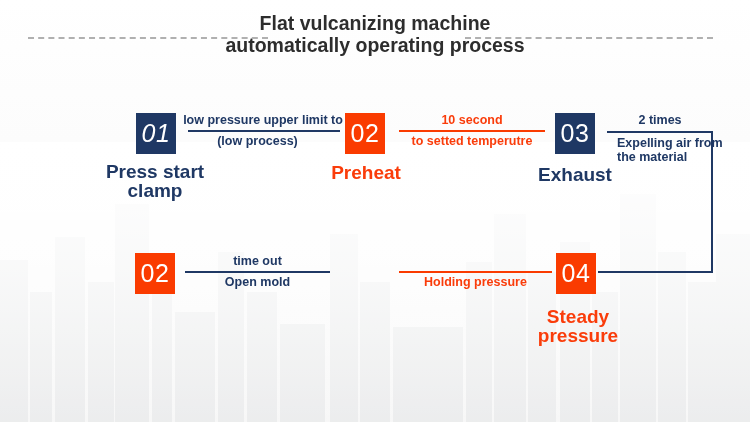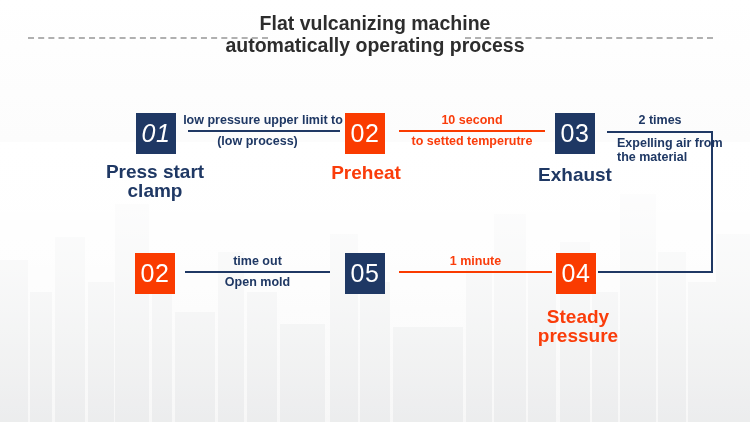--- a/index.html
+++ b/index.html
@@ -117,28 +117,25 @@
   <div class="layer ctext navy" style="left:617px; top:136px; width:100px;">
     <div>Expelling air from</div>
     <div>the material</div>
   </div>
 
   <div class="layer numbox orange-bg" style="left:556px; top:253px;">
     <span>04</span>
   </div>
   <div class="layer steplabel orange" style="left:512px; top:307px; width:132px;">Steady pressure</div>
 
-  <div class="layer numbox navy-bg" style="left:345px; top:253px;">
-    <span>05</span>
-  </div>
 
   <div class="layer numbox orange-bg" style="left:135px; top:253px;">
     <span>02</span>
   </div>
 
-  <div class="layer ctext orange ctr" style="left:399px; top:254px; width:153px;">1 minute</div>
   <div class="layer hline orange-ln" style="left:399px; top:271px; width:153px;"></div>
+  <div class="layer ctext orange ctr" style="left:399px; top:275px; width:153px;">Holding pressure</div>
 
   <div class="layer ctext navy ctr" style="left:185px; top:254px; width:145px;">time out</div>
   <div class="layer hline navy-ln" style="left:185px; top:271px; width:145px;"></div>
   <div class="layer ctext navy ctr" style="left:185px; top:275px; width:145px;">Open mold</div>
 
 </div>
 
 </body></html>

